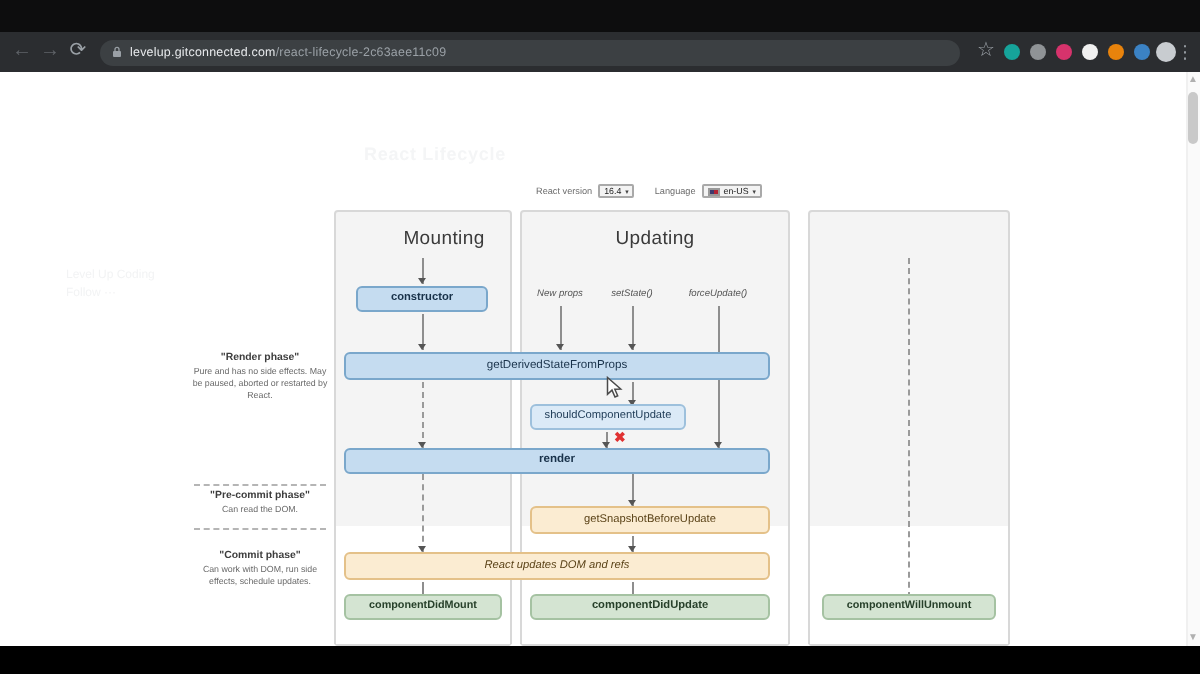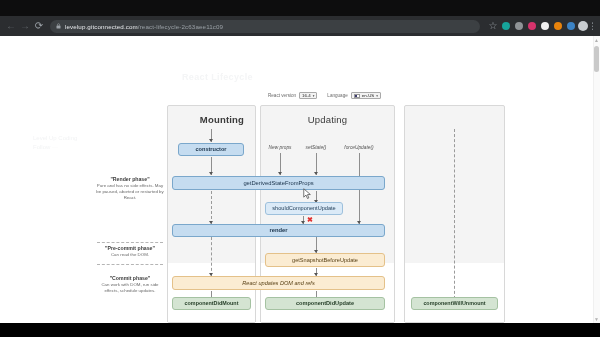--- a/index.html
+++ b/index.html
@@ -110,21 +110,21 @@
     position:absolute; background:#ffffff; border-left:1px solid #d8d8d8; border-right:1px solid #d8d8d8;
   }
   #wash-mounting   { left:167px; top:227px; width:89px;  height:59px; }
   #wash-updating   { left:260px; top:227px; width:135px; height:59px; }
   #wash-unmounting { left:404px; top:227px; width:101px; height:59px; }
 
   .col-title {
     position:absolute; text-align:center; font-size:9.5px; color:#3a3a3a;
     font-weight:normal; letter-spacing:.02em;
   }
-  #title-mounting   { left:167px; top:78px; width:110px;font-weight:bold; }
+  #title-mounting   { left:167px; top:78px; width:110px; }
   #title-updating   { left:260px; top:78px; width:135px; }
   #title-unmounting { left:404px; top:78px; width:101px; }
 
   
   .vline { position:absolute; width:1px; background:#8e8e8e; }
   .vline.dashed {
     background:none;
     border-left:1px dashed #9a9a9a;
     width:0;
   }

